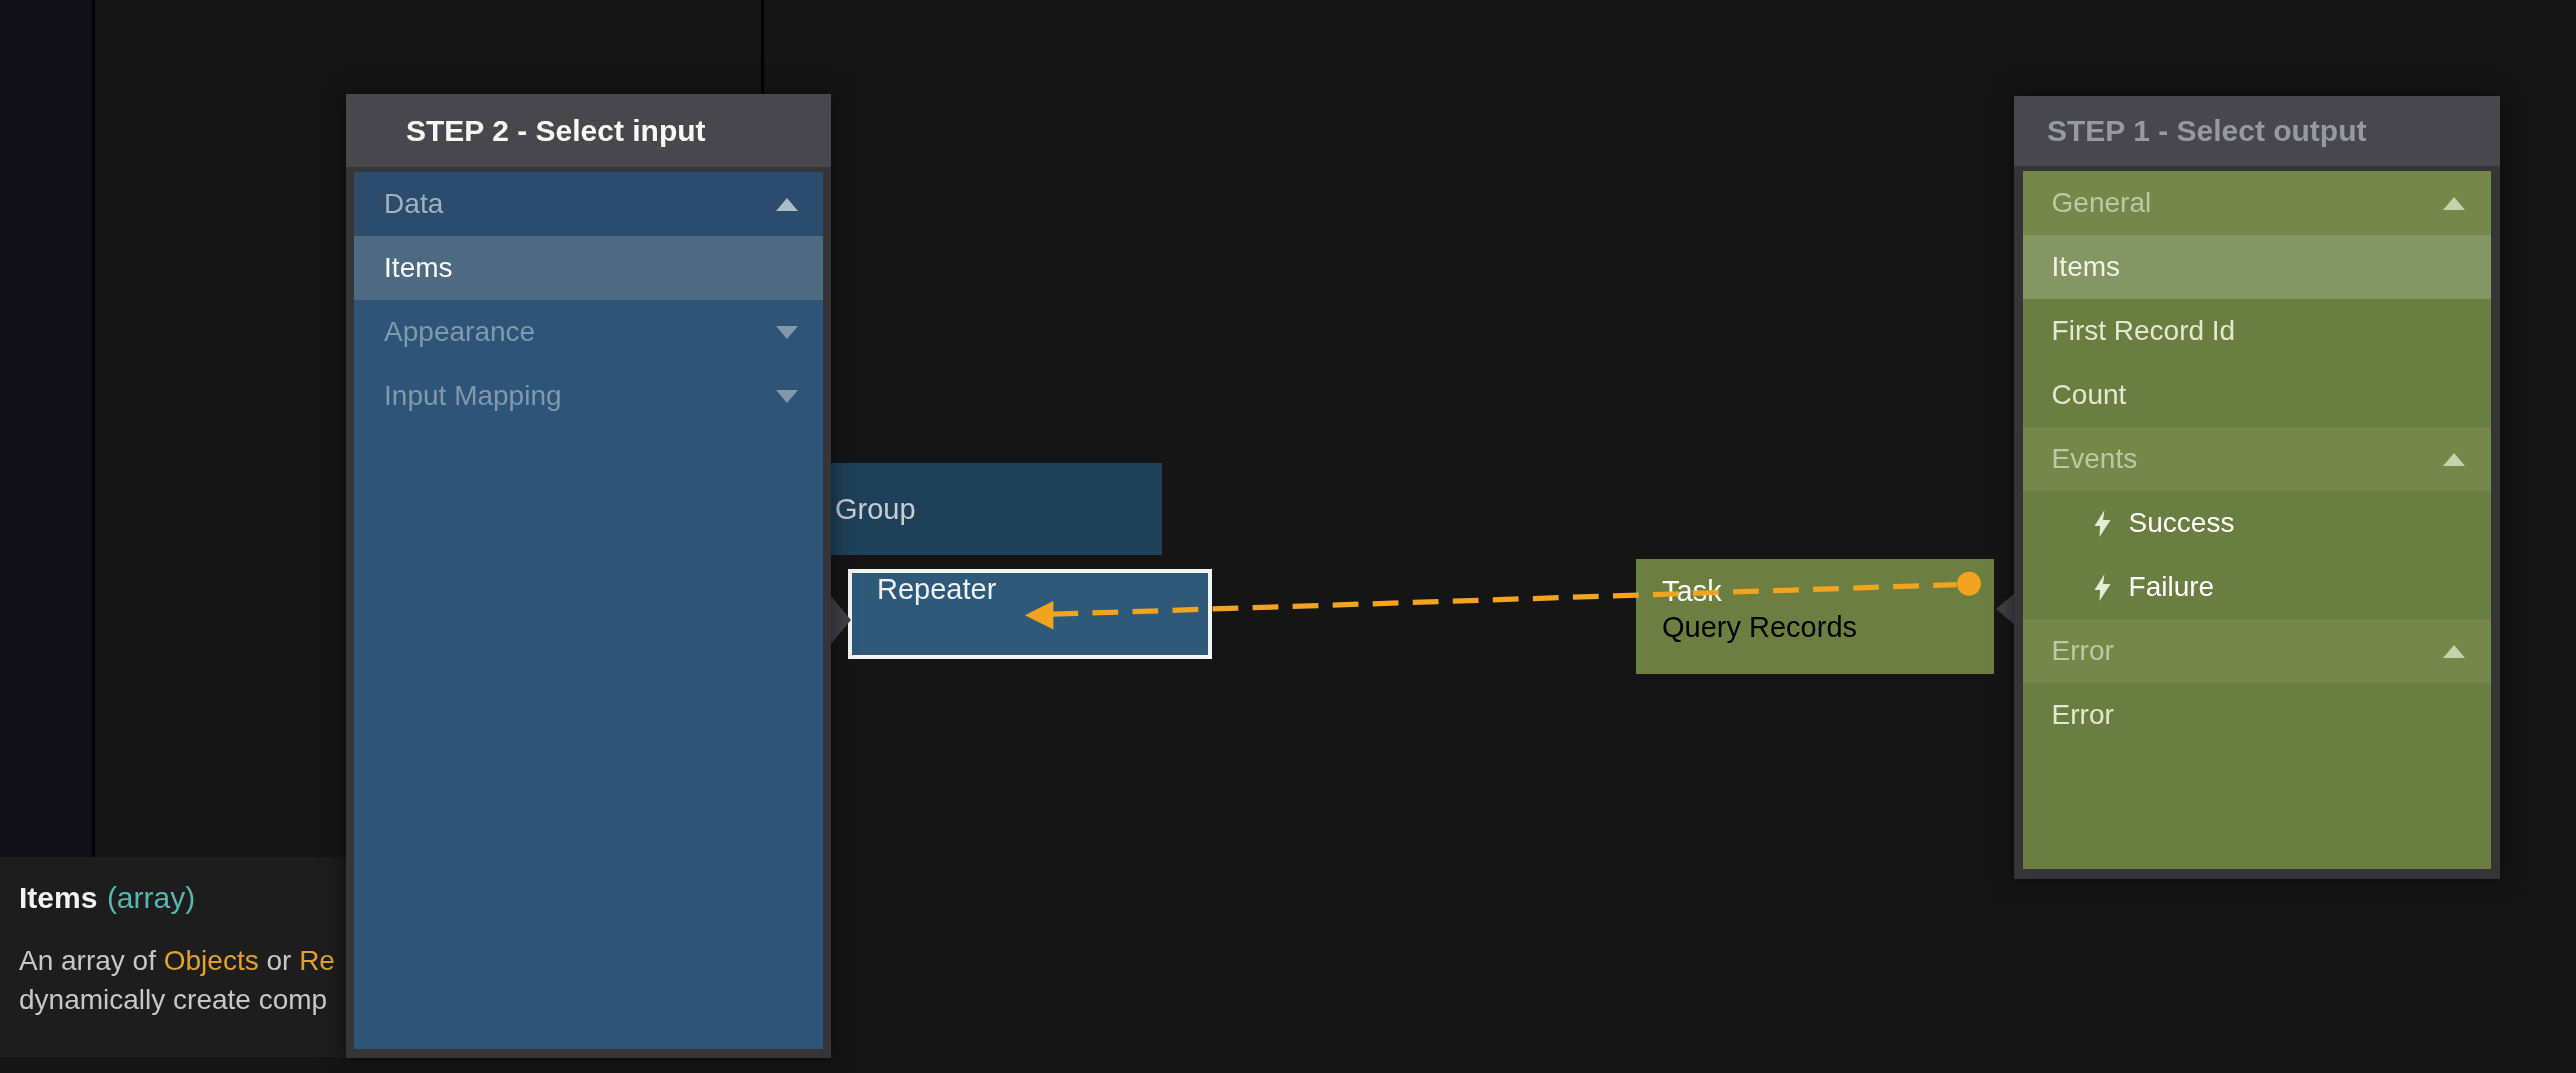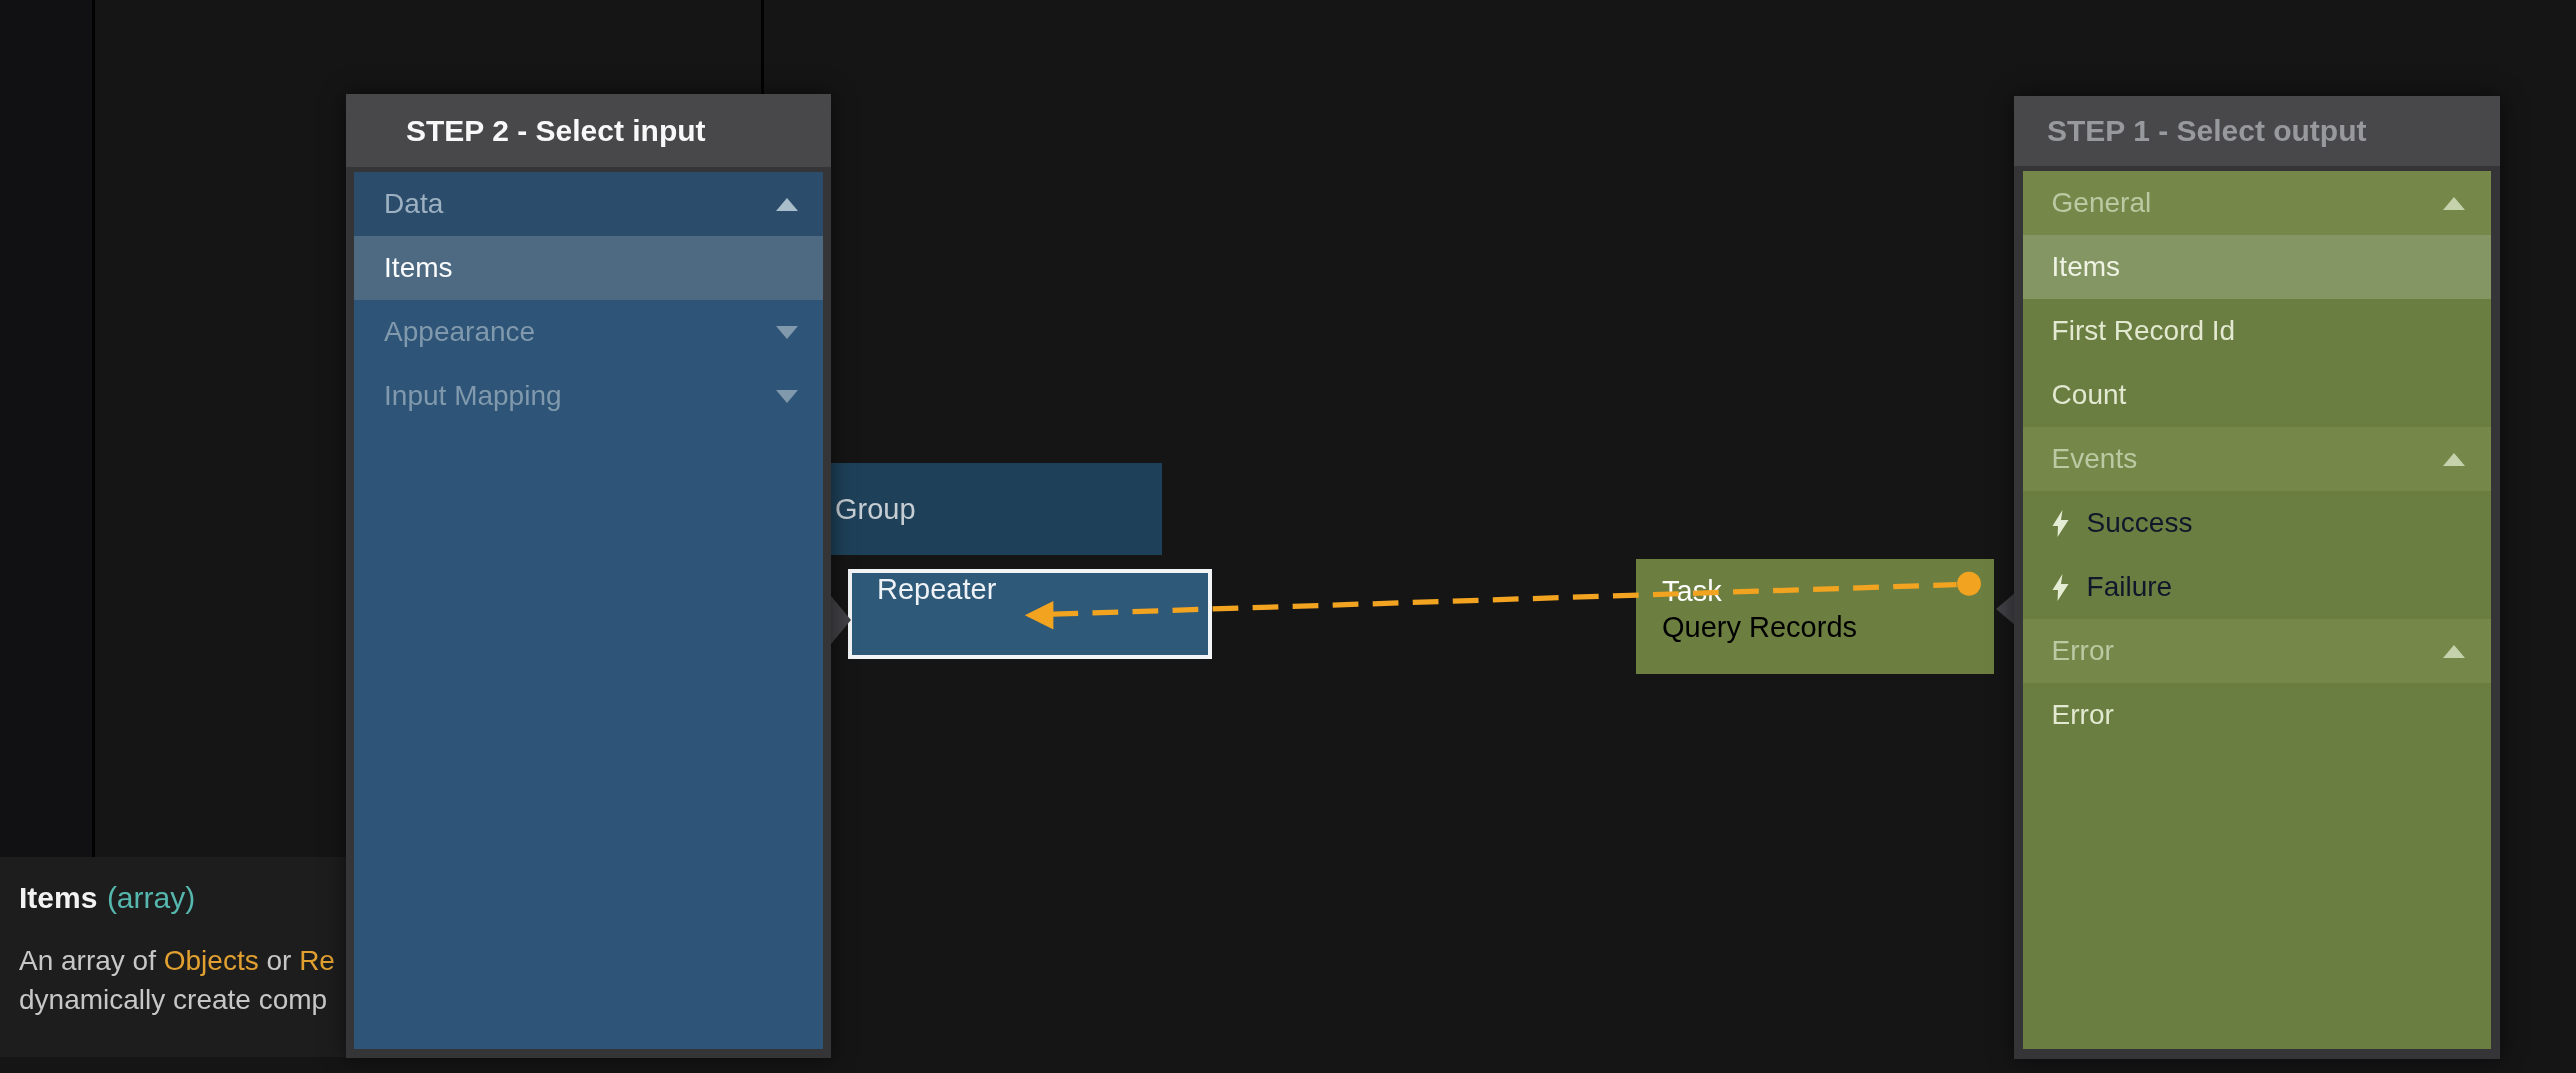--- a/index.html
+++ b/index.html
@@ -60,21 +60,21 @@
 
   
   .connector-svg { position:absolute; left:0; top:0; z-index:3; pointer-events:none; }
 
   
   .panel {
     position:absolute; background:#353538; z-index:5;
     box-shadow:0 0 21px rgba(0,0,0,0.55);
   }
   .panel-input  { left:346px;  top:94px;  width:485px; height:964px; }
-  .panel-output { left:2014px; top:96px; width:486px; height:963px; }
+  .panel-output { left:2014px; top:96px; width:486px; height:783px; }
 
   .panel-header { display:flex; align-items:center; font-weight:bold; font-size:30px; }
   .panel-input  .panel-header { height:73px; background:#48484b; color:#f8f8f8; padding-left:60px; }
   .panel-output .panel-header { height:70px; background:#48484b; color:#98999c; padding-left:33px; }
 
   .panel-body { position:absolute; overflow:hidden; }
   .panel-input  .panel-body { top:78px; left:7.6px; right:7.6px; bottom:8.6px;  background:#2e5477; }
   .panel-output .panel-body { top:75px; left:8.6px; right:8.6px; bottom:10.5px; background:#6b7e42; }
 
   .row { height:64px; display:flex; align-items:center; font-size:28px; }
@@ -83,21 +83,21 @@
 
   
   .row-section-blue   { background:#2b4d6b; color:#9db1c2; }
   .row-selected-blue  { background:#4d6a82; color:#fbfcfd; }
   .row-collapsed-blue { color:#8099ad;gap:42px; }
 
   
   .row-section-olive  { background:#75884a; color:#bcc9a2; }
   .row-selected-olive { background:#849663; color:#eff3e4; }
   .row-item-olive     { color:#e2e9d0; }
-  .row-event-olive    { color:#0f172a; }
+  .row-event-olive    { color:#ffffff;margin-left:42px; }
 
   
   .caret { margin-left:auto; width:0; height:0; }
   .caret-up   { border-left:11.4px solid transparent; border-right:11.4px solid transparent; border-bottom:13.4px solid currentColor; }
   .caret-down { border-left:11.4px solid transparent; border-right:11.4px solid transparent; border-top:13.4px solid currentColor; }
   .panel-input .row-section-blue .caret { color:#a9bdcb; }
   .panel-output .caret { color:#c6d2ac; }
 
   
   .bolt { width:17px; height:27px; margin-right:18px; flex:0 0 auto; }

